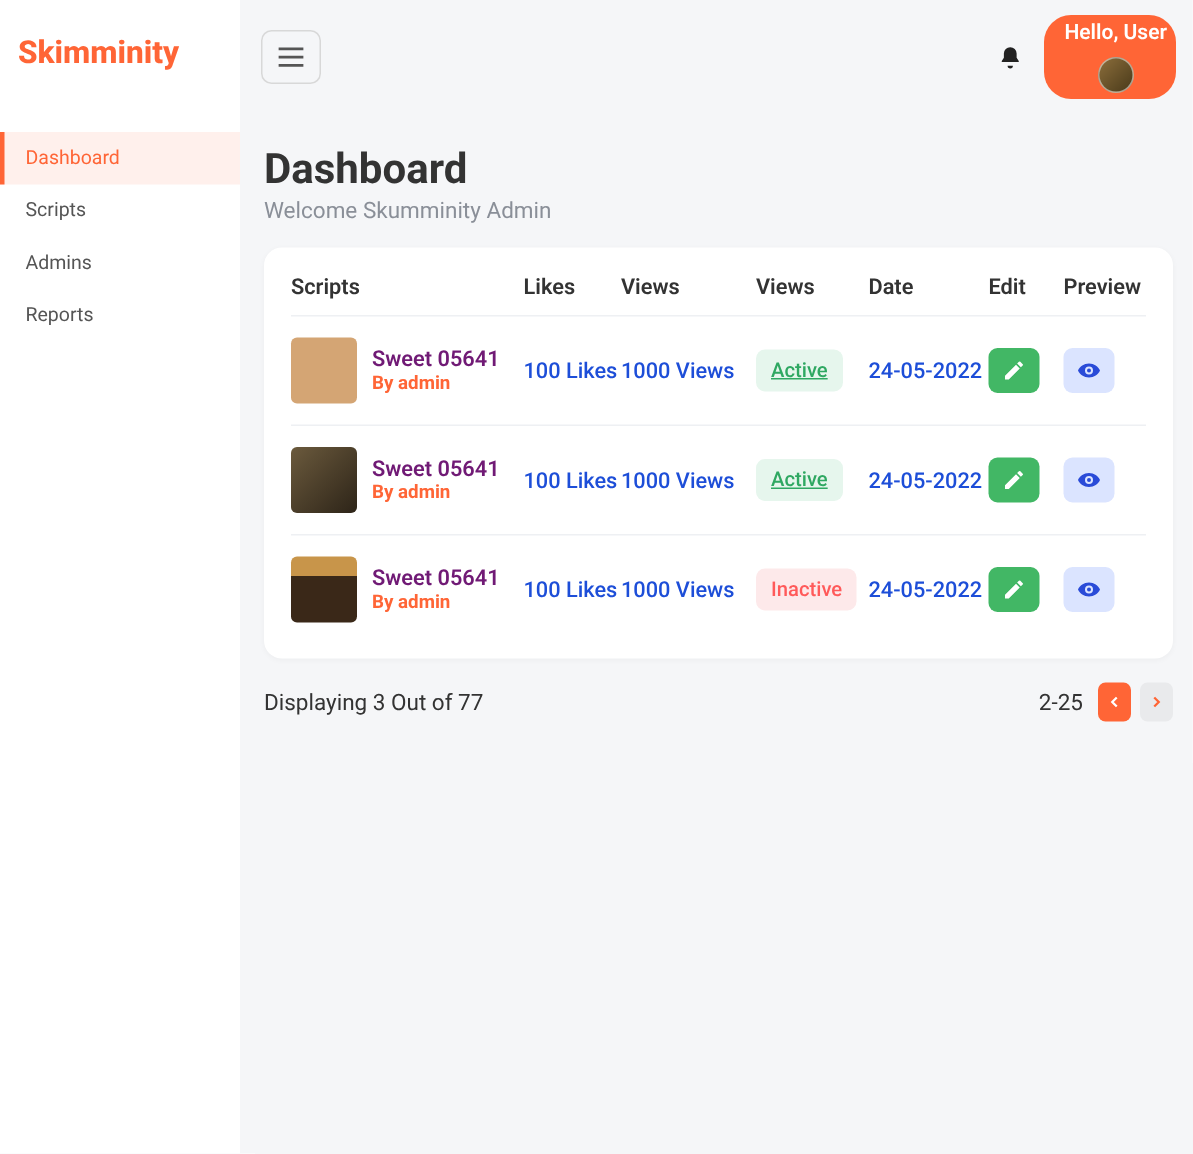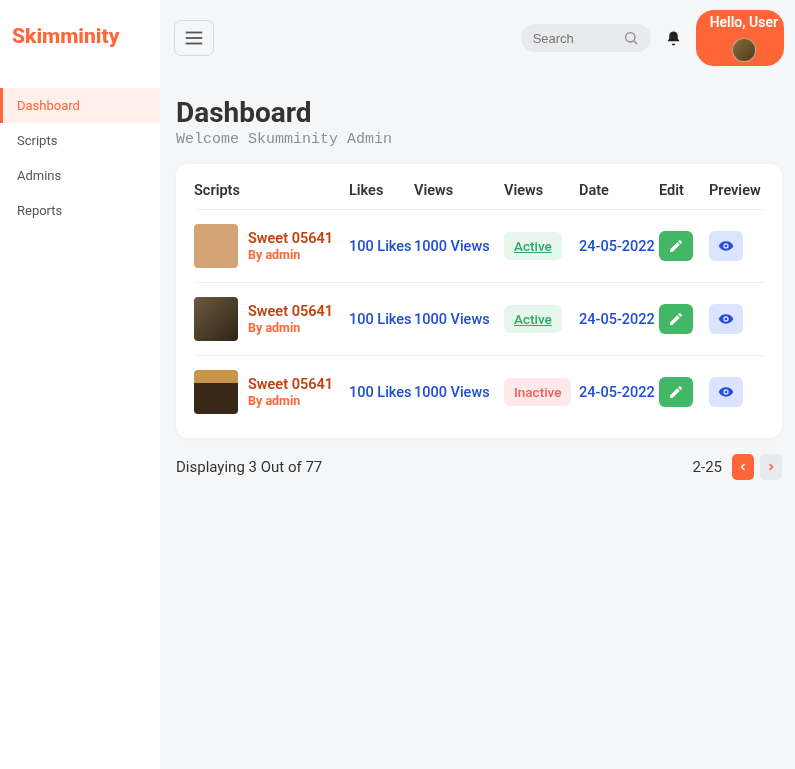--- a/index.html
+++ b/index.html
@@ -15,32 +15,32 @@
     .hamburger svg { width: 22px; height: 22px; }
     .spacer { flex: 1; }
     .search { position: relative; display: flex; align-items: center; background: #e9eaec; border-radius: 18px; padding: 6px 12px; width: 130px; }
     .search input { border: none; background: transparent; outline: none; font-size: 13px; width: 90px; color: #666; }
     .search-icon { width: 16px; height: 16px; color: #888; }
     .bell { width: 17px; height: 17px; color: #222; cursor: pointer; margin: 0 4px; }
     .userpill { background: #ff6536; color: #fff; border-radius: 18px; padding: 4px 6px 4px 14px; display: flex; align-items: center; gap: 8px; font-size: 14px; font-weight: 600; cursor: pointer; flex-direction: column; }
     .avatar { width: 24px; height: 24px; border-radius: 50%; background: linear-gradient(135deg,#8a6d3b,#4a3a1a); border: 1px solid rgba(255,255,255,0.5); }
     .content { padding: 20px 16px 0 16px; }
     .page-title { font-size: 28px; font-weight: 700; color: #333; margin-bottom: 2px; }
-    .page-sub { font-size: 15px; color: #8a8f98; margin-bottom: 16px; font-family: Liberation Mono, monospace; }
+    .page-sub { font-size: 15px; color: #8a8f98; margin-bottom: 16px; }
     .card { background: #fff; border-radius: 12px; padding: 18px 18px 10px 18px; box-shadow: 0 1px 4px rgba(0,0,0,0.04); }
     .theader, .trow { display: grid; grid-template-columns: 155px 65px 90px 75px 80px 50px 55px; gap: 0; align-items: center; }
     .theader { padding-bottom: 10px; border-bottom: 1px solid #eef0f3; }
     .theader span { font-size: 14.5px; font-weight: 600; color: #333; }
     .trow { padding: 14px 0; border-bottom: 1px solid #eef0f3; }
     .trow:last-child { border-bottom: none; }
     .script-cell { display: flex; align-items: center; gap: 10px; }
     .thumb { width: 44px; height: 44px; border-radius: 4px; background: #d4a574; flex-shrink: 0; }
     .thumb.t2 { background: linear-gradient(135deg,#6b5a3d,#2d2418); }
     .thumb.t3 { background: linear-gradient(180deg,#c8954a 30%,#3a2818 30%); }
-    .script-title { font-size: 14.5px; font-weight: 600; color: #c2410c; }
+    .script-title { font-size: 14.5px; font-weight: 600; color: #701a75; }
     .script-by { font-size: 12.5px; font-weight: 700; color: #ff6536; }
     .cell { font-size: 14.5px; color: #1d4ed8; font-weight: 500; }
     .badge { display: inline-block; padding: 6px 10px; border-radius: 6px; font-size: 13.5px; font-weight: 500; }
     .badge.active { background: #e6f6ed; color: #2fa862; text-decoration: underline; }
     .badge.inactive { background: #fde9ea; color: #ff5a5a; }
     .iconbtn { width: 34px; height: 30px; border-radius: 6px; display: flex; align-items: center; justify-content: center; cursor: pointer; }
     .iconbtn.edit { background: #42b765; }
     .iconbtn.preview { background: #dbe4ff; }
     .iconbtn svg { width: 16px; height: 16px; }
     .footer { display: flex; align-items: center; padding: 16px 16px 30px 16px; }
@@ -67,27 +67,20 @@
   <main class="main">
     <div class="topbar">
       <div class="hamburger">
         <svg viewBox="0 0 24 24" fill="none" stroke="#555" stroke-width="2">
             <line x1="3" y1="6" x2="21" y2="6"></line>
             <line x1="3" y1="12" x2="21" y2="12"></line>
             <line x1="3" y1="18" x2="21" y2="18"></line>
           </svg>
       </div>
       <div class="spacer"></div>
-      <div class="search">
-        <input type="text" placeholder="Search" style="">
-        <svg class="search-icon" viewBox="0 0 24 24" fill="none" stroke="currentColor" stroke-width="2">
-            <circle cx="11" cy="11" r="7"></circle>
-            <line x1="21" y1="21" x2="16.5" y2="16.5"></line>
-          </svg>
-      </div>
       <svg class="bell" viewBox="0 0 24 24" fill="#222">
           <path d="M12 2a6 6 0 00-6 6v4l-2 3v1h16v-1l-2-3V8a6 6 0 00-6-6zm0 20a2.5 2.5 0 002.5-2.5h-5A2.5 2.5 0 0012 22z"></path>
         </svg>
       <div class="userpill">
         <span>Hello, User</span>
         <div class="avatar"></div>
       </div>
     </div>
 
     <div class="content">

